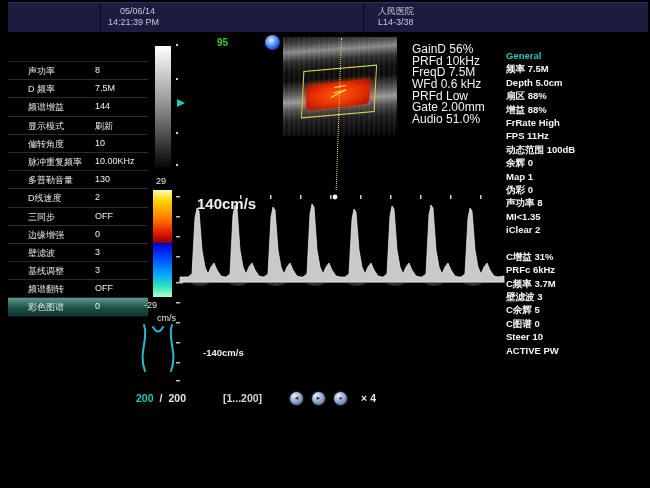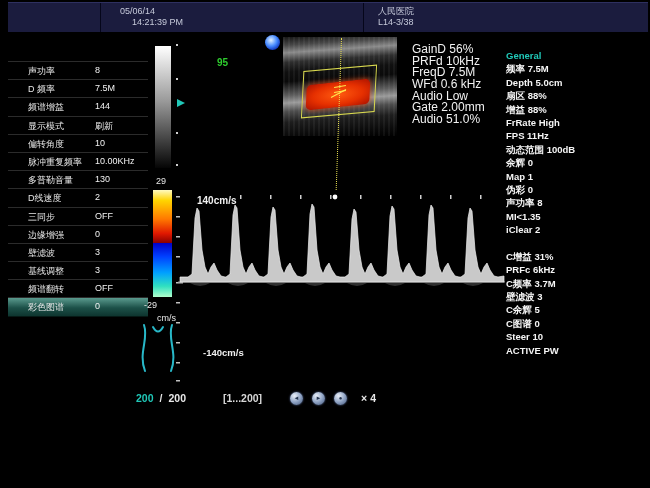--- a/index.html
+++ b/index.html
@@ -44,36 +44,36 @@
            border:1px solid #d8d84f;transform:rotate(-5deg) skewX(-8deg);}
   #flow-red{position:absolute;left:306px;top:82px;width:64px;height:25px;border-radius:5px;
             background:radial-gradient(ellipse at 50% 50%, #ff5a10 0%, #e63000 55%, #b81800 90%);
             box-shadow:0 0 5px 1px rgba(255,70,0,.55);transform:rotate(-6deg) skewX(-8deg);}
   #doppler-cursor{position:absolute;left:341px;top:38px;height:152px;width:0;
                   border-left:1px dotted #e8e050;transform:rotate(2deg);transform-origin:top;}
   .gate-mark{position:absolute;width:12px;height:1px;background:#ffe84d;}
   #angle-line{position:absolute;left:330px;top:93px;width:17px;height:1px;background:#ffe84d;
               transform:rotate(-28deg);}
 
-  #frame-number{position:absolute;left:217px;top:37px;font-size:10px;font-weight:bold;color:#2ecc2e;margin-top:20px;}
+  #frame-number{position:absolute;left:217px;top:37px;font-size:10px;font-weight:bold;color:#2ecc2e;}
   #focus-dot{position:absolute;left:265px;top:35px;width:15px;height:15px;border-radius:50%;
              background:radial-gradient(circle at 40% 35%, #dff0ff, #4488ff 45%, #0a2ab0 80%, rgba(0,0,40,0));}
 
   
   #pw-overlay{position:absolute;left:412px;top:42px;}
   .oline{height:11.7px;font-size:12px;color:#f2f2f2;white-space:nowrap;}
 
   
   #right-panel{position:absolute;left:506px;top:50px;width:142px;}
   .rline{height:13.4px;font-size:9.5px;font-weight:bold;color:#f5f5f5;white-space:nowrap;}
   .rline.accent{color:#20c8b8;}
 
   
   #spectrum-svg{position:absolute;left:174px;top:192px;}
-  #spectrum-top-label{position:absolute;left:197px;top:195px;font-size:10px;font-weight:bold;color:#f0f0f0;}
+  #spectrum-top-label{position:absolute;left:197px;top:195px;font-size:15px;font-weight:bold;color:#f0f0f0;}
   #spectrum-bottom-label{position:absolute;left:203px;top:347px;font-size:9.5px;font-weight:bold;color:#f0f0f0;}
 
   
   #body-marker{position:absolute;left:136px;top:322px;}
 
   
   #cine-bar{position:absolute;left:136px;top:390px;height:16px;display:flex;align-items:center;gap:6px;
             font-size:10.5px;font-weight:bold;color:#e8e8e8;}
   #cine-current{color:#20c8b8;}
   #cine-range{margin-left:31px;color:#d8d8d8;}
@@ -86,21 +86,21 @@
 </style>
 </head>
 <body>
 
 <div id="screen">
 
   <div class="hdr">
     <div class="sep" style="left:92px"></div>
     <div class="sep" style="left:355px"></div>
     <div class="hdr-line" style="left:112px;top:3px">05/06/14</div>
-    <div class="hdr-line" style="left:124px;top:14px">14:21:39 PM</div>
+    <div class="hdr-line" style="left:100px;top:14px">14:21:39 PM</div>
     <div class="hdr-line" style="left:370px;top:3px">人民医院</div>
     <div class="hdr-line" style="left:370px;top:14px">L14-3/38</div>
   </div>
 
   <div id="left-panel">
       <div class="prow">
         <span class="plabel">声功率</span>
         <span class="pvalue">8</span>
       </div>
       <div class="prow">
@@ -180,21 +180,21 @@
   <div id="doppler-cursor"></div>
   <div class="gate-mark" style="left:334px;top:86px;transform:rotate(-10deg)"></div>
   <div class="gate-mark" style="left:334px;top:91px;transform:rotate(-10deg)"></div>
   <div id="angle-line"></div>
 
   <div id="pw-overlay">
       <div class="oline">GainD 56%</div>
       <div class="oline">PRFd 10kHz</div>
       <div class="oline">FreqD 7.5M</div>
       <div class="oline">WFd 0.6 kHz</div>
-      <div class="oline">Audio Low</div>
+      <div class="oline">PRFd Low</div>
       <div class="oline">Gate 2.00mm</div>
       <div class="oline">Audio 51.0%</div>
     </div>
 
   <div id="right-panel">
       <div class="rline accent">General</div>
       <div class="rline">频率 7.5M</div>
       <div class="rline">Depth 5.0cm</div>
       <div class="rline">扇区 88%</div>
       <div class="rline">增益 88%</div>

